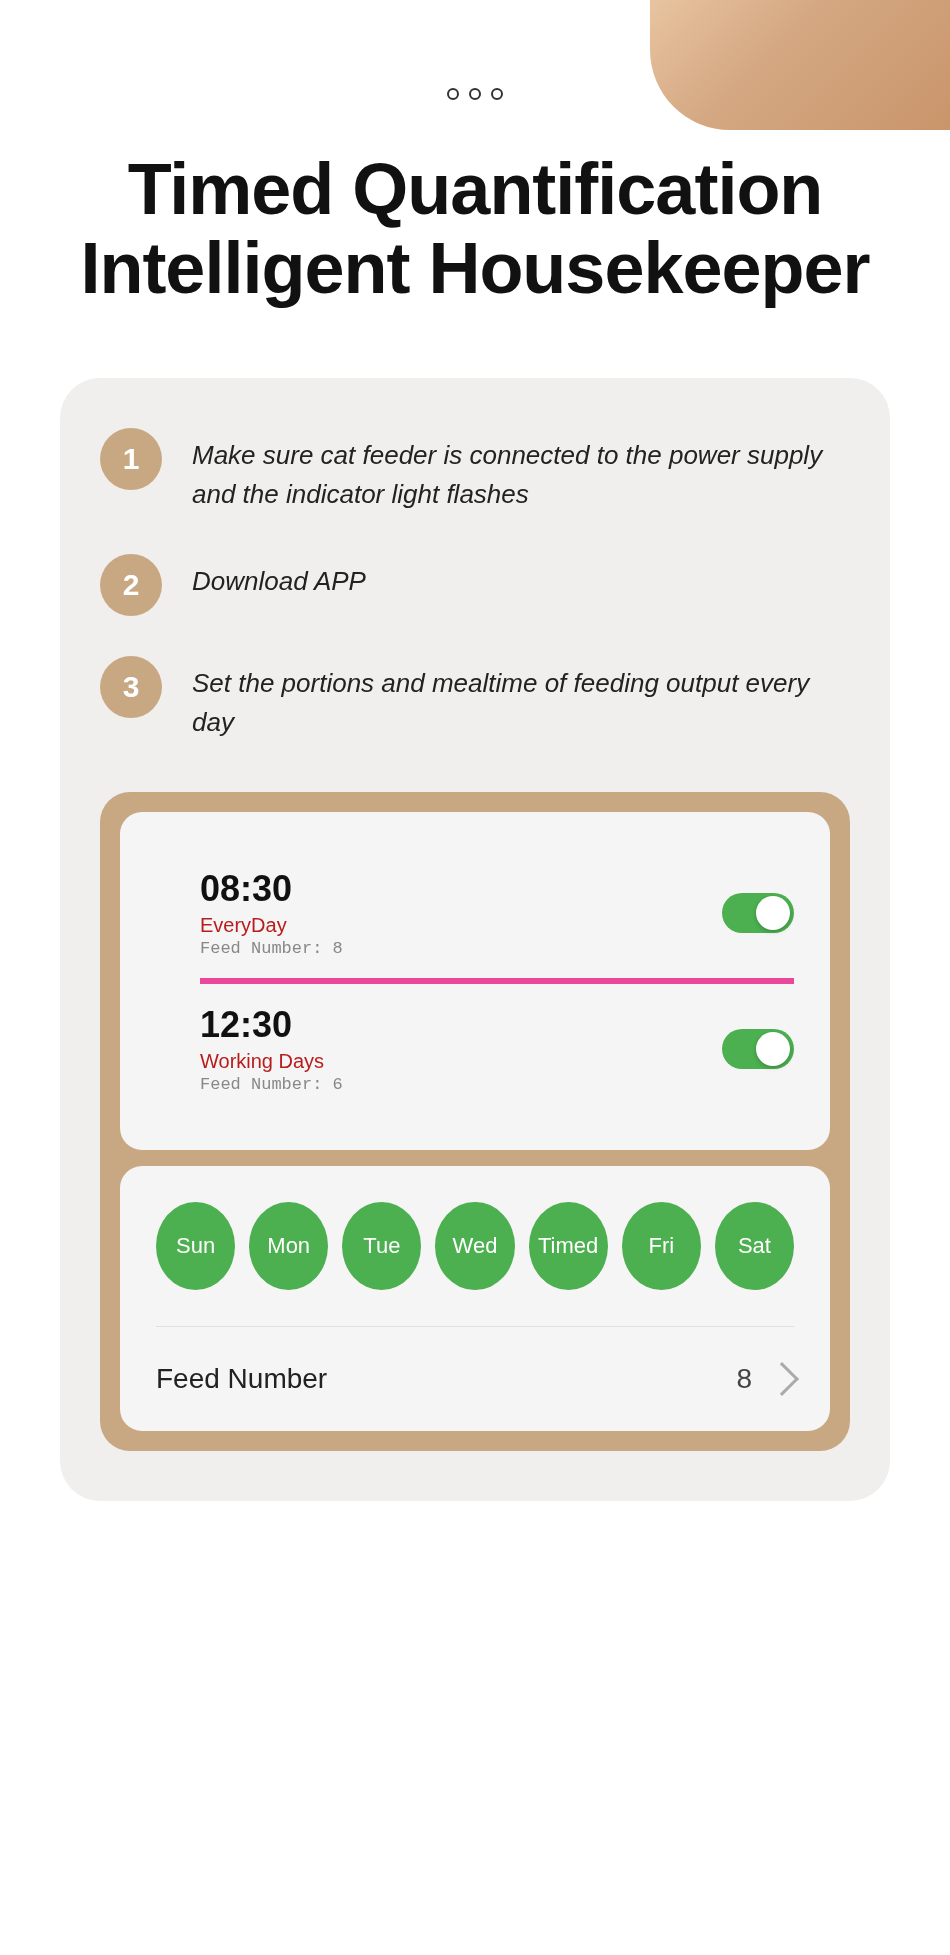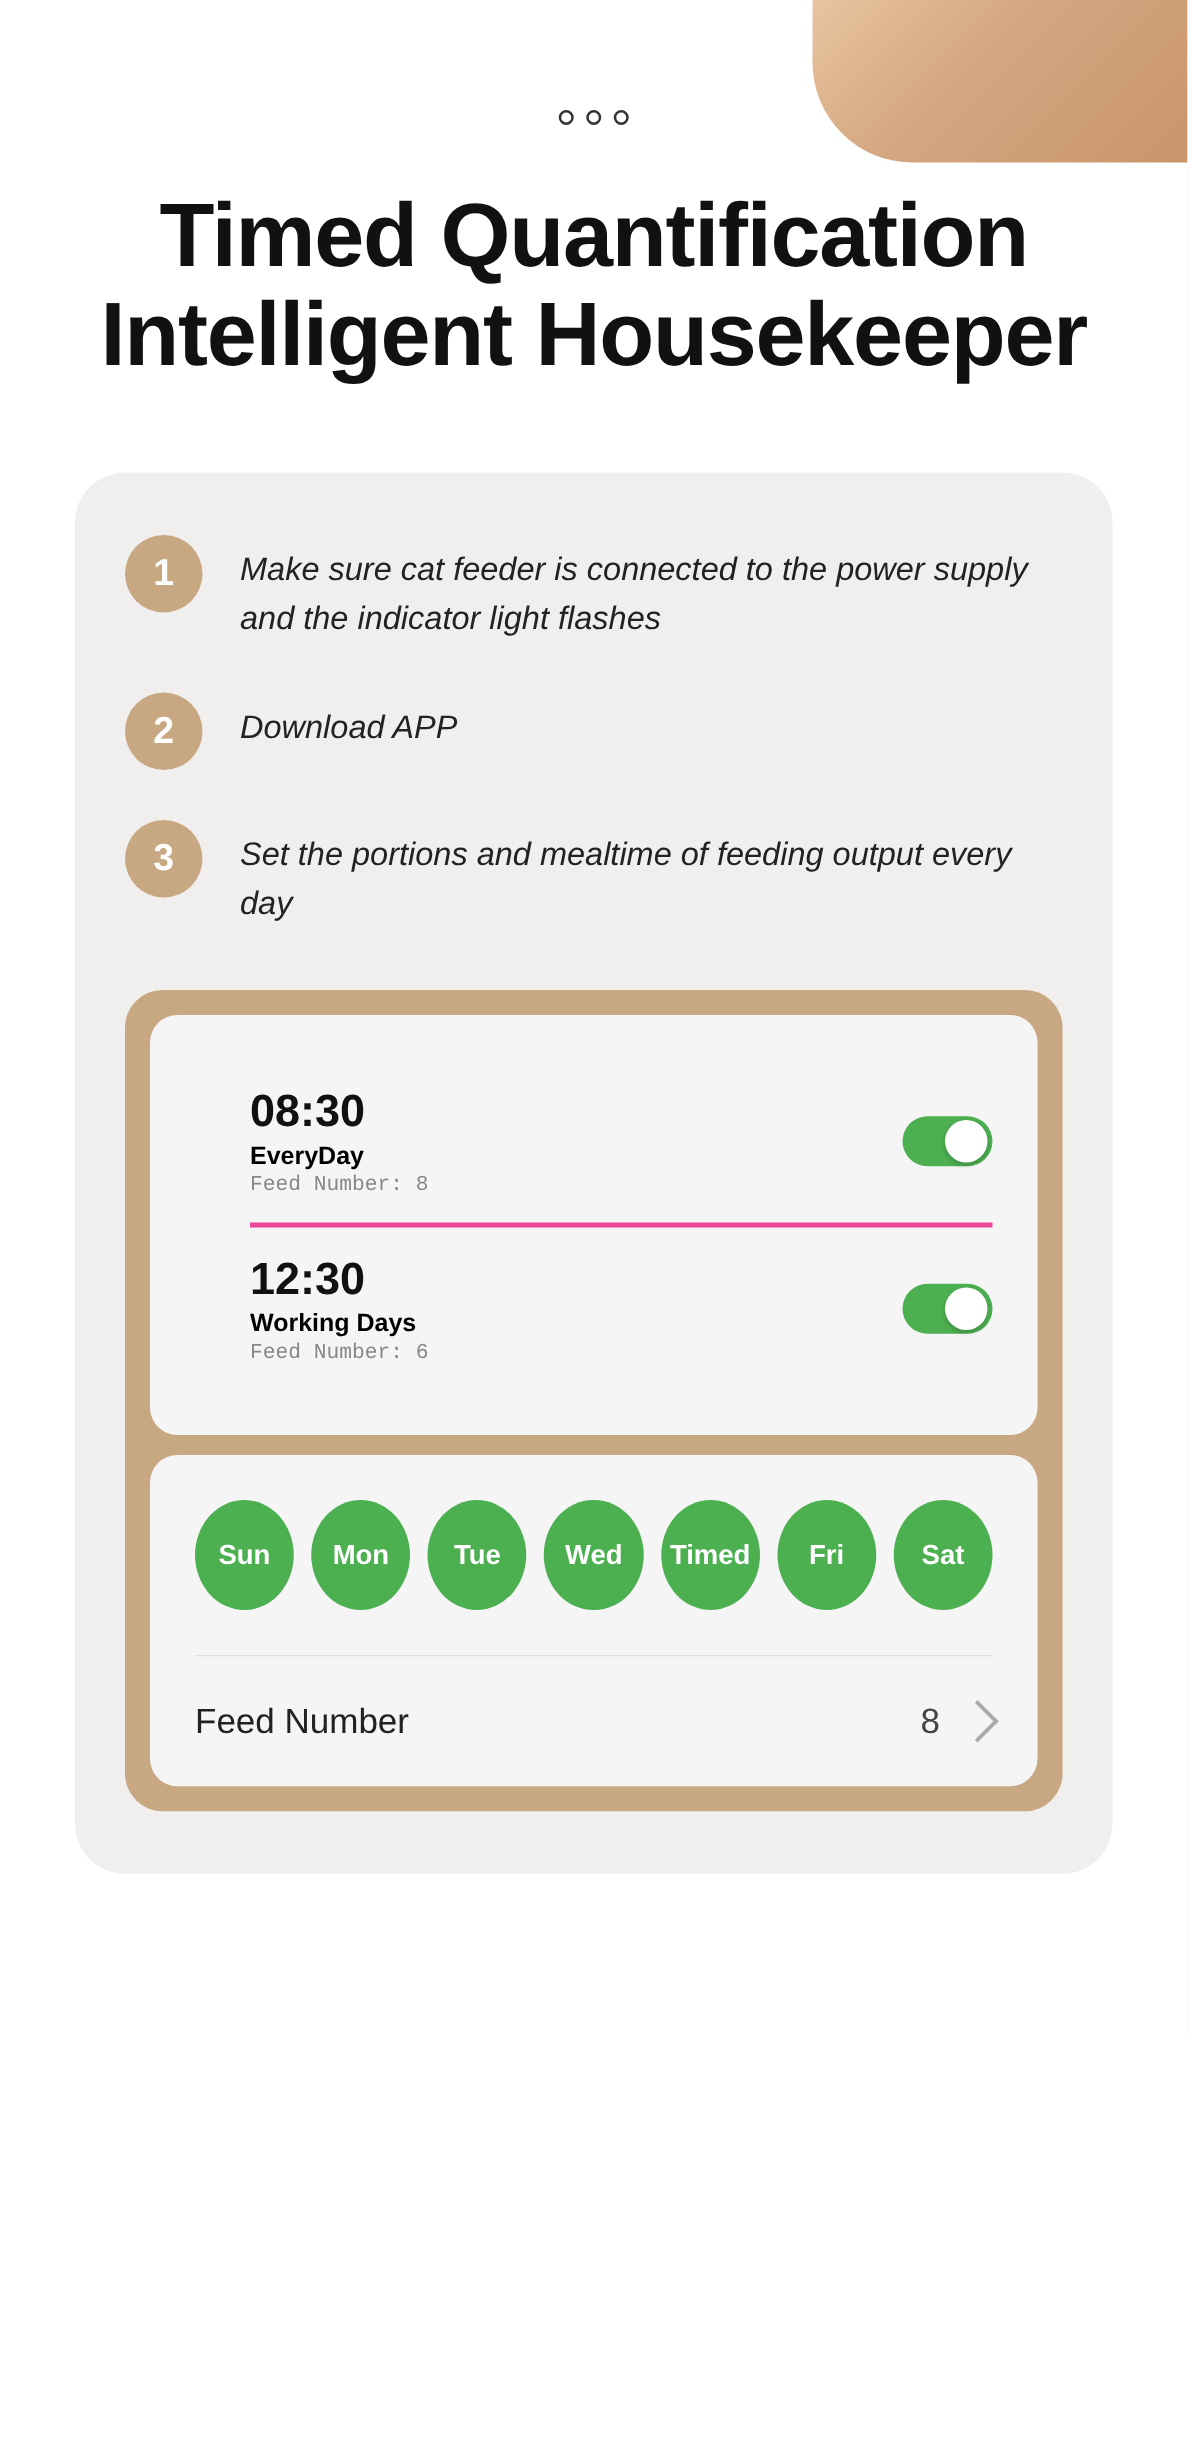--- a/index.html
+++ b/index.html
@@ -118,34 +118,33 @@
 
     .schedule-item {
       display: flex;
       justify-content: space-between;
       align-items: center;
       padding: 20px 0;
       margin-left: 44px;
     }
 
     .schedule-item + .schedule-item {
-      border-top: 4px solid #ec4899;
+      border-top: 6px solid #ec4899;
     }
 
     .schedule-info .time {
       font-size: 36px;
       font-weight: 700;
       color: #111;
     }
 
     .schedule-info .repeat {
       font-size: 20px;
-      color: #000000;
+      color: #b91c1c;
       margin-top: 4px;
-      font-weight: bold;
     }
 
     .schedule-info .feed-count {
       font-size: 17px;
       color: #888;
       margin-top: 2px;
       font-family: Liberation Mono, monospace;
     }
 
     .toggle {
@@ -181,21 +180,21 @@
       margin-bottom: 36px;
     }
 
     .day-pill {
       width: 88px;
       height: 88px;
       border-radius: 50%;
       background: #4CAF50;
       color: white;
       font-size: 22px;
-      font-weight: 700;
+      font-weight: 400;
       display: flex;
       align-items: center;
       justify-content: center;
     }
 
     .feed-number-row {
       display: flex;
       justify-content: space-between;
       align-items: center;
       border-top: 1px solid #e0e0e0;

